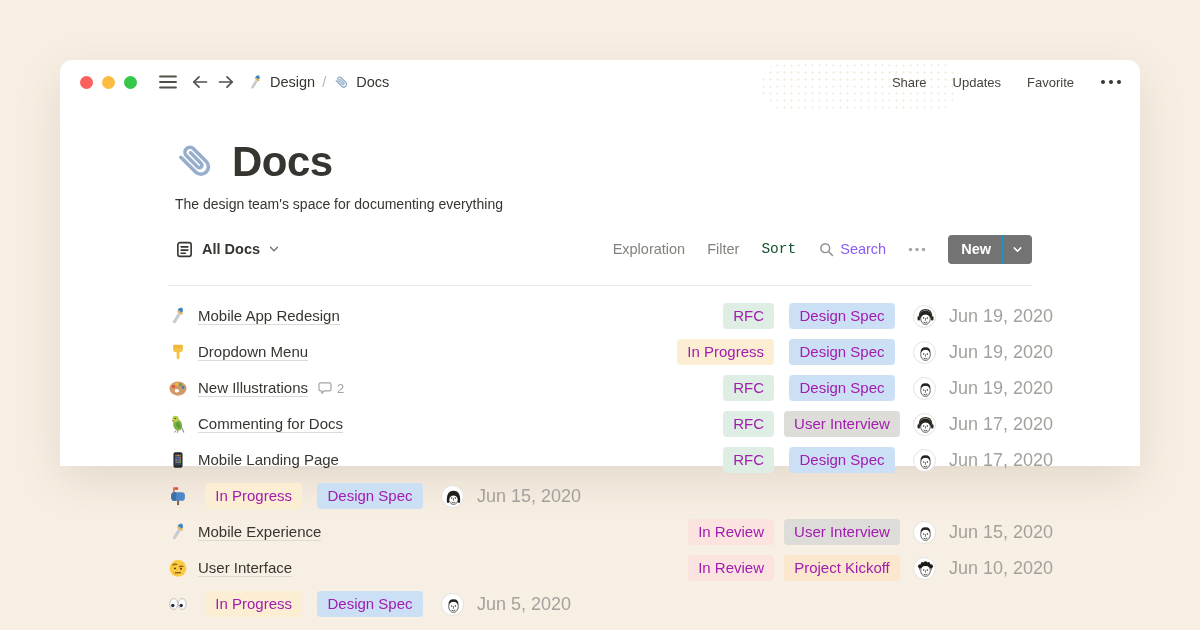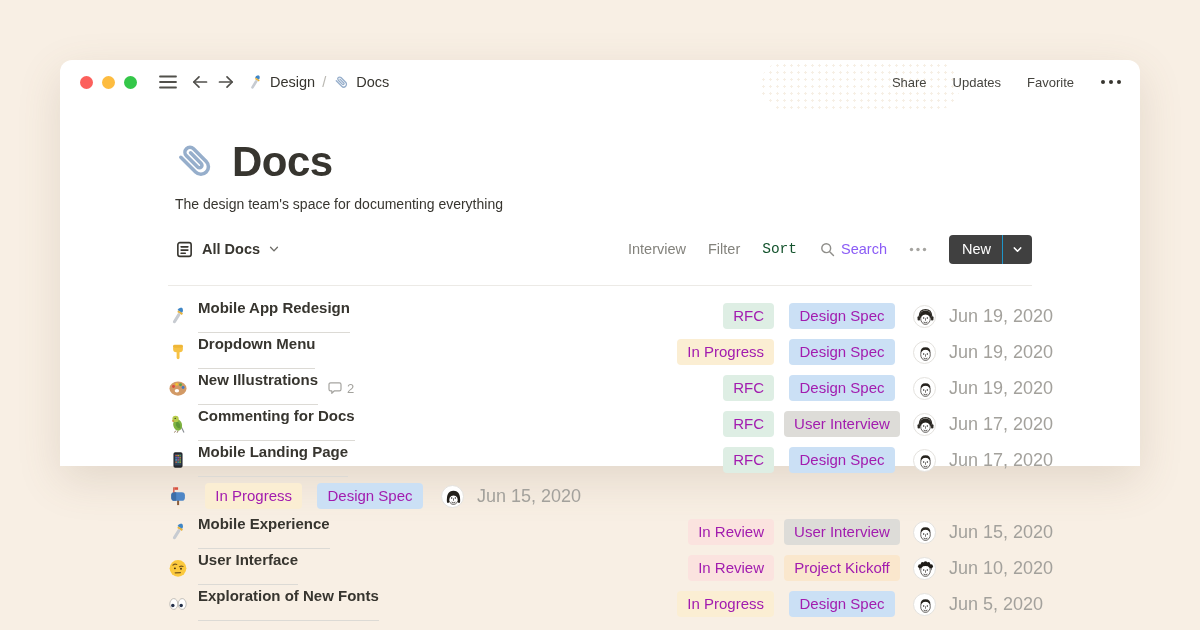--- a/index.html
+++ b/index.html
@@ -31,32 +31,32 @@
   .page-title { font-size:42px; font-weight:700; letter-spacing:-.5px; color:#37352F; }
   .subtitle { margin-top:10px; padding-left:7px; font-size:14px; color:#37352F; }
 
   .toolbar { margin-top:37px; display:flex; align-items:center; padding:0 0 0 7px; height:30px;
              border-bottom:1px solid #ECEAE6; padding-bottom:36px; }
   .view-switch { display:flex; align-items:center; gap:8px; font-size:14.5px; font-weight:700; color:#37352F; cursor:pointer; }
   .toolbar-right { margin-left:auto; display:flex; align-items:center; gap:22px; font-size:14.5px; }
   .tb-action { color:#83827C; cursor:pointer; }
   .tb-action.active { color:#14532d;font-family:Liberation Mono, monospace; }
   .search-group { display:flex; align-items:center; gap:5px; color:#8b5cf6; cursor:pointer; }
-  .new-btn { display:flex; align-items:stretch; background:#404040; border-radius:4px; overflow:hidden;
-             color:#fff; font-size:14.5px; font-weight:400; height:29px; cursor:pointer;justify-content:flex-end; }
+  .new-btn { display:flex; align-items:stretch; background:#737373; border-radius:4px; overflow:hidden;
+             color:#fff; font-size:14.5px; font-weight:700; height:29px; cursor:pointer;justify-content:flex-end; }
   .new-btn .label { display:flex; align-items:center; padding:0 11px 0 13px; }
   .new-btn .divider { width:1px; background:#1E95C9; }
   .new-btn .dd { display:flex; align-items:center; padding:0 9px; }
 
   
   .rows { margin-top:12px; }
   .row { height:36px; display:flex; align-items:center; cursor:pointer; }
   .row-icon { width:30px; display:flex; align-items:center; justify-content:flex-start; }
   .row-title-wrap { flex:1; display:flex; align-items:center; gap:9px; min-width:0; }
-  .row-title { font-size:15px; font-weight:700; color:#37352F; border-bottom:1.5px solid #DCDAD5; padding-bottom:16px; white-space:nowrap; }
+  .row-title { font-size:15px; font-weight:400; color:#37352F; border-bottom:1.5px solid #DCDAD5; padding-bottom:0; white-space:nowrap; }
   .comment { display:flex; align-items:center; gap:4px; color:#A3A29D; font-size:13px; }
   .col-status { width:104px; display:flex; justify-content:flex-end; }
   .col-type { width:116px; margin-left:10px; display:flex; justify-content:center; }
   .pill { font-size:15px; color:#a21caf; padding:4px 10px; border-radius:4px; white-space:nowrap; line-height:1.2; }
   .col-avatar { width:24px; margin-left:13px; display:flex; }
   .avatar { width:23px; height:23px; border-radius:50%; border:1px solid #E4E2DE; background:#fff; overflow:hidden; }
   .col-date { width:83px; margin-left:12px; font-size:18px; color:#A3A19C; white-space:nowrap; }
 
   svg { display:block; }
 </style>
@@ -162,21 +162,21 @@
               <path d="M6.4 10.6 H13.6"></path>
               <path d="M6.4 14 H10.8"></path>
             </svg>
         </span>
         <span>All Docs</span>
         <svg width="12" height="12" viewBox="0 0 14 14">
             <path d="M3 5 L7 9.2 L11 5" fill="none" stroke="#6E6D68" stroke-width="1.6" stroke-linecap="round" stroke-linejoin="round"></path>
           </svg>
       </div>
       <div class="toolbar-right">
-        <span class="tb-action">Interview</span>
+        <span class="tb-action">Exploration</span>
         <span class="tb-action">Filter</span>
         <span class="tb-action active">Sort</span>
         <span class="search-group">
           <svg width="17" height="17" viewBox="0 0 20 20">
               <circle cx="8.5" cy="8.5" r="5.2" fill="none" stroke="#8F8E8A" stroke-width="1.7"></circle>
               <path d="M12.6 12.6 L17 17" stroke="#8F8E8A" stroke-width="1.7" stroke-linecap="round"></path>
             </svg>
           <span>Search</span>
         </span>
         <span class="tb-icon" style="width:auto">
@@ -492,23 +492,20 @@
         </div>
         <div class="row">
           <span class="row-icon">
             <svg width="20" height="20" viewBox="0 0 22 22">
               <ellipse cx="6.4" cy="11" rx="4.4" ry="5.9" fill="#fff" stroke="#B9B7B2" stroke-width="1"></ellipse>
               <ellipse cx="15.6" cy="11" rx="4.4" ry="5.9" fill="#fff" stroke="#B9B7B2" stroke-width="1"></ellipse>
               <circle cx="5.3" cy="12.6" r="1.9" fill="#23304A"></circle>
               <circle cx="14.5" cy="12.6" r="1.9" fill="#23304A"></circle>
             </svg>
           </span>
-          <span class="row-title-wrap">
-            <span class="row-title">Exploration of New Fonts</span>
-          </span>
           <span class="col-status">
             <span class="pill" style="background: rgb(251, 238, 211);">In Progress</span>
           </span>
           <span class="col-type">
             <span class="pill" style="background: rgb(203, 224, 245);">Design Spec</span>
           </span>
           <span class="col-avatar">
             <span class="avatar">
               <svg width="23" height="23" viewBox="0 0 24 24">
                 <ellipse cx="12" cy="13.2" rx="5" ry="6" fill="#fff" stroke="#4A4743" stroke-width=".9"></ellipse>

